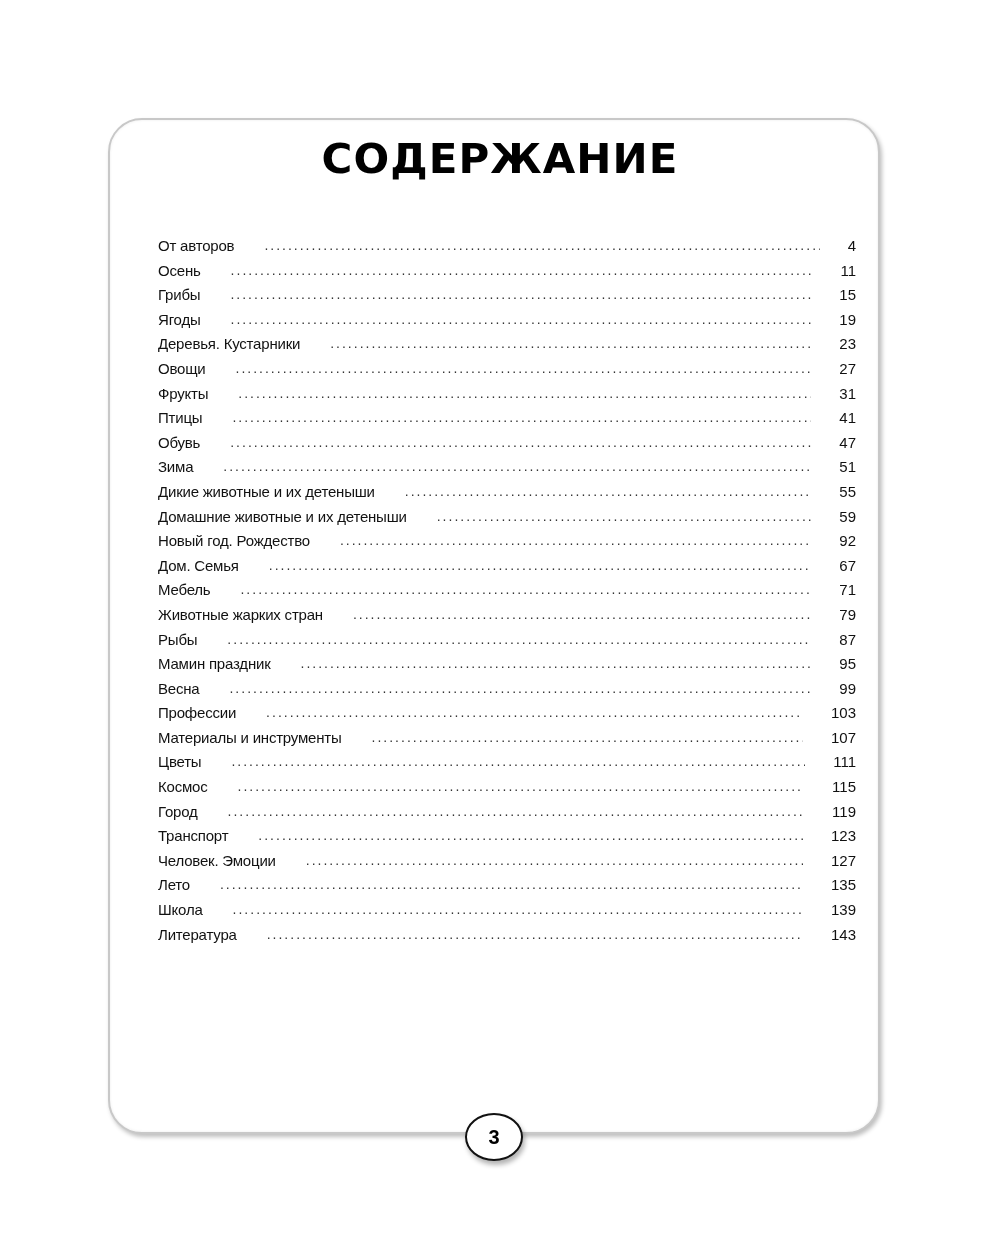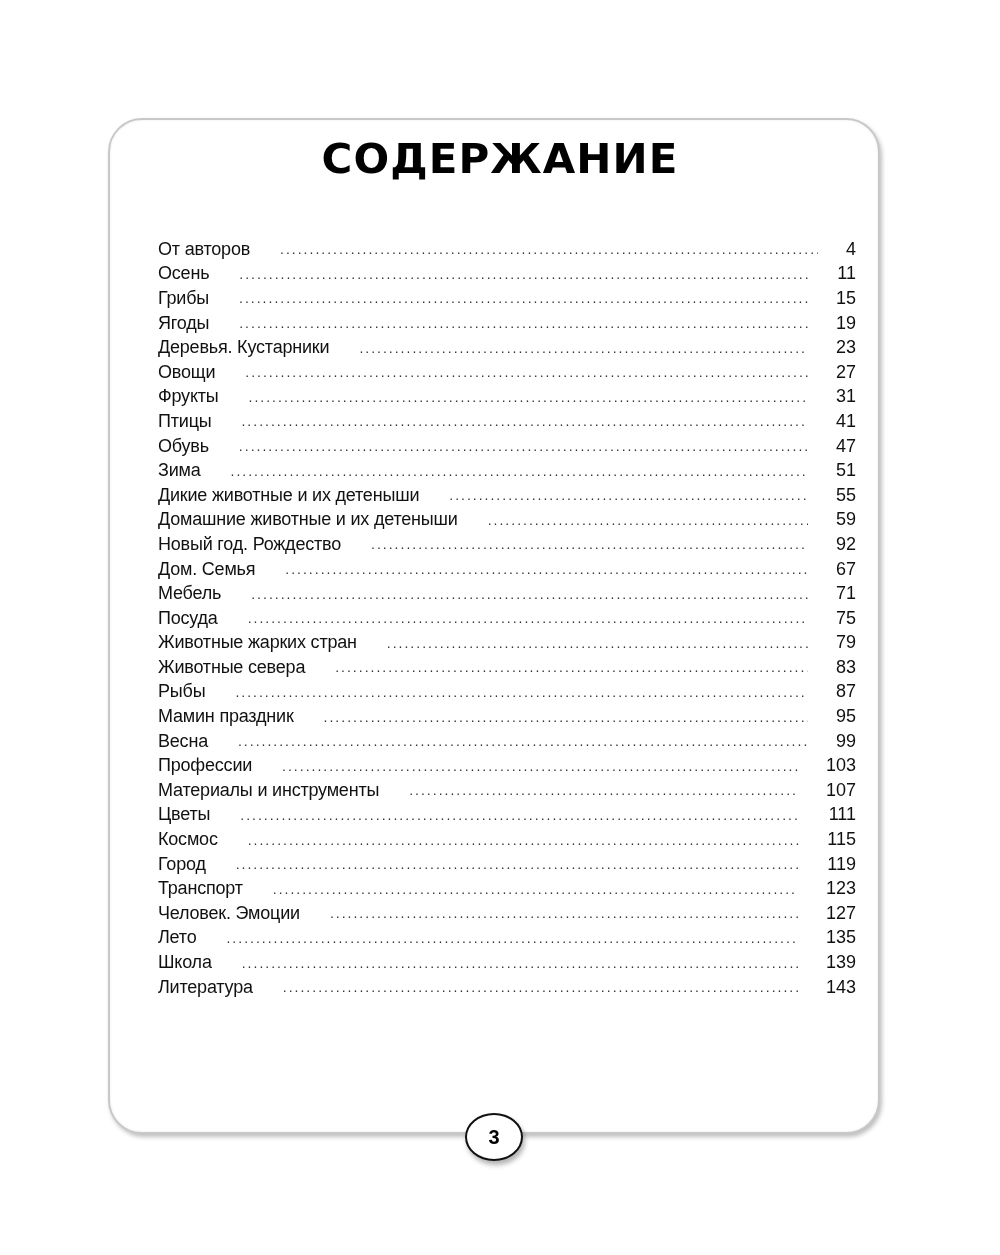--- a/index.html
+++ b/index.html
@@ -9,21 +9,21 @@
     border:2px solid #c8c8c8; border-radius:34px; box-sizing:border-box;
     box-shadow: 2px 3px 4px rgba(0,0,0,0.25), inset 0 0 3px rgba(0,0,0,0.08);
     background:#fff;
   }
   .title {
     position:absolute; left:0; width:1000px; top:136px; text-align:center;
     font-family:"DejaVu Sans", sans-serif; font-weight:bold; font-size:40px;
     letter-spacing:1px; color:#000; transform:scaleX(1.05);
   }
   .toc { position:absolute; left:158px; top:237px; width:698px; }
-  .row { display:flex; align-items:center; height:24.6px; font-size:18px; color:#111; transform-origin:left;gap:24px; }
+  .row { display:flex; align-items:flex-start; height:24.6px; font-size:15px; color:#111; transform-origin:left;gap:24px; }
   .row .label { white-space:nowrap; padding-right:6px; letter-spacing:-0.2px; }
   .row .dots { flex:1; overflow:hidden; white-space:nowrap; letter-spacing:2px; color:#333; font-size:14px; }
   .row .dots::after { content:"...................................................................................................................................................................................................................................."; }
   .row .page { white-space:nowrap; padding-left:4px; text-align:right; }
   .badge {
     position:absolute; left:465px; top:1113px; width:58px; height:48px;
     border:2px solid #111; border-radius:50%; background:#fff; box-sizing:border-box;
     box-shadow: 2px 4px 5px rgba(0,0,0,0.3);
     display:flex; align-items:center; justify-content:center;
     font-weight:bold; font-size:20px; color:#000;
@@ -106,33 +106,23 @@
       <span class="label">Дом. Семья</span>
       <span class="dots"></span>
       <span class="page">67</span>
     </div>
     <div class="row">
       <span class="label">Мебель</span>
       <span class="dots"></span>
       <span class="page">71</span>
     </div>
     <div class="row">
-      <span class="label">Посуда</span>
-      <span class="dots"></span>
-      <span class="page">75</span>
-    </div>
-    <div class="row">
       <span class="label">Животные жарких стран</span>
       <span class="dots"></span>
       <span class="page">79</span>
-    </div>
-    <div class="row">
-      <span class="label">Животные севера</span>
-      <span class="dots"></span>
-      <span class="page">83</span>
     </div>
     <div class="row">
       <span class="label">Рыбы</span>
       <span class="dots"></span>
       <span class="page">87</span>
     </div>
     <div class="row">
       <span class="label">Мамин праздник</span>
       <span class="dots"></span>
       <span class="page">95</span>

